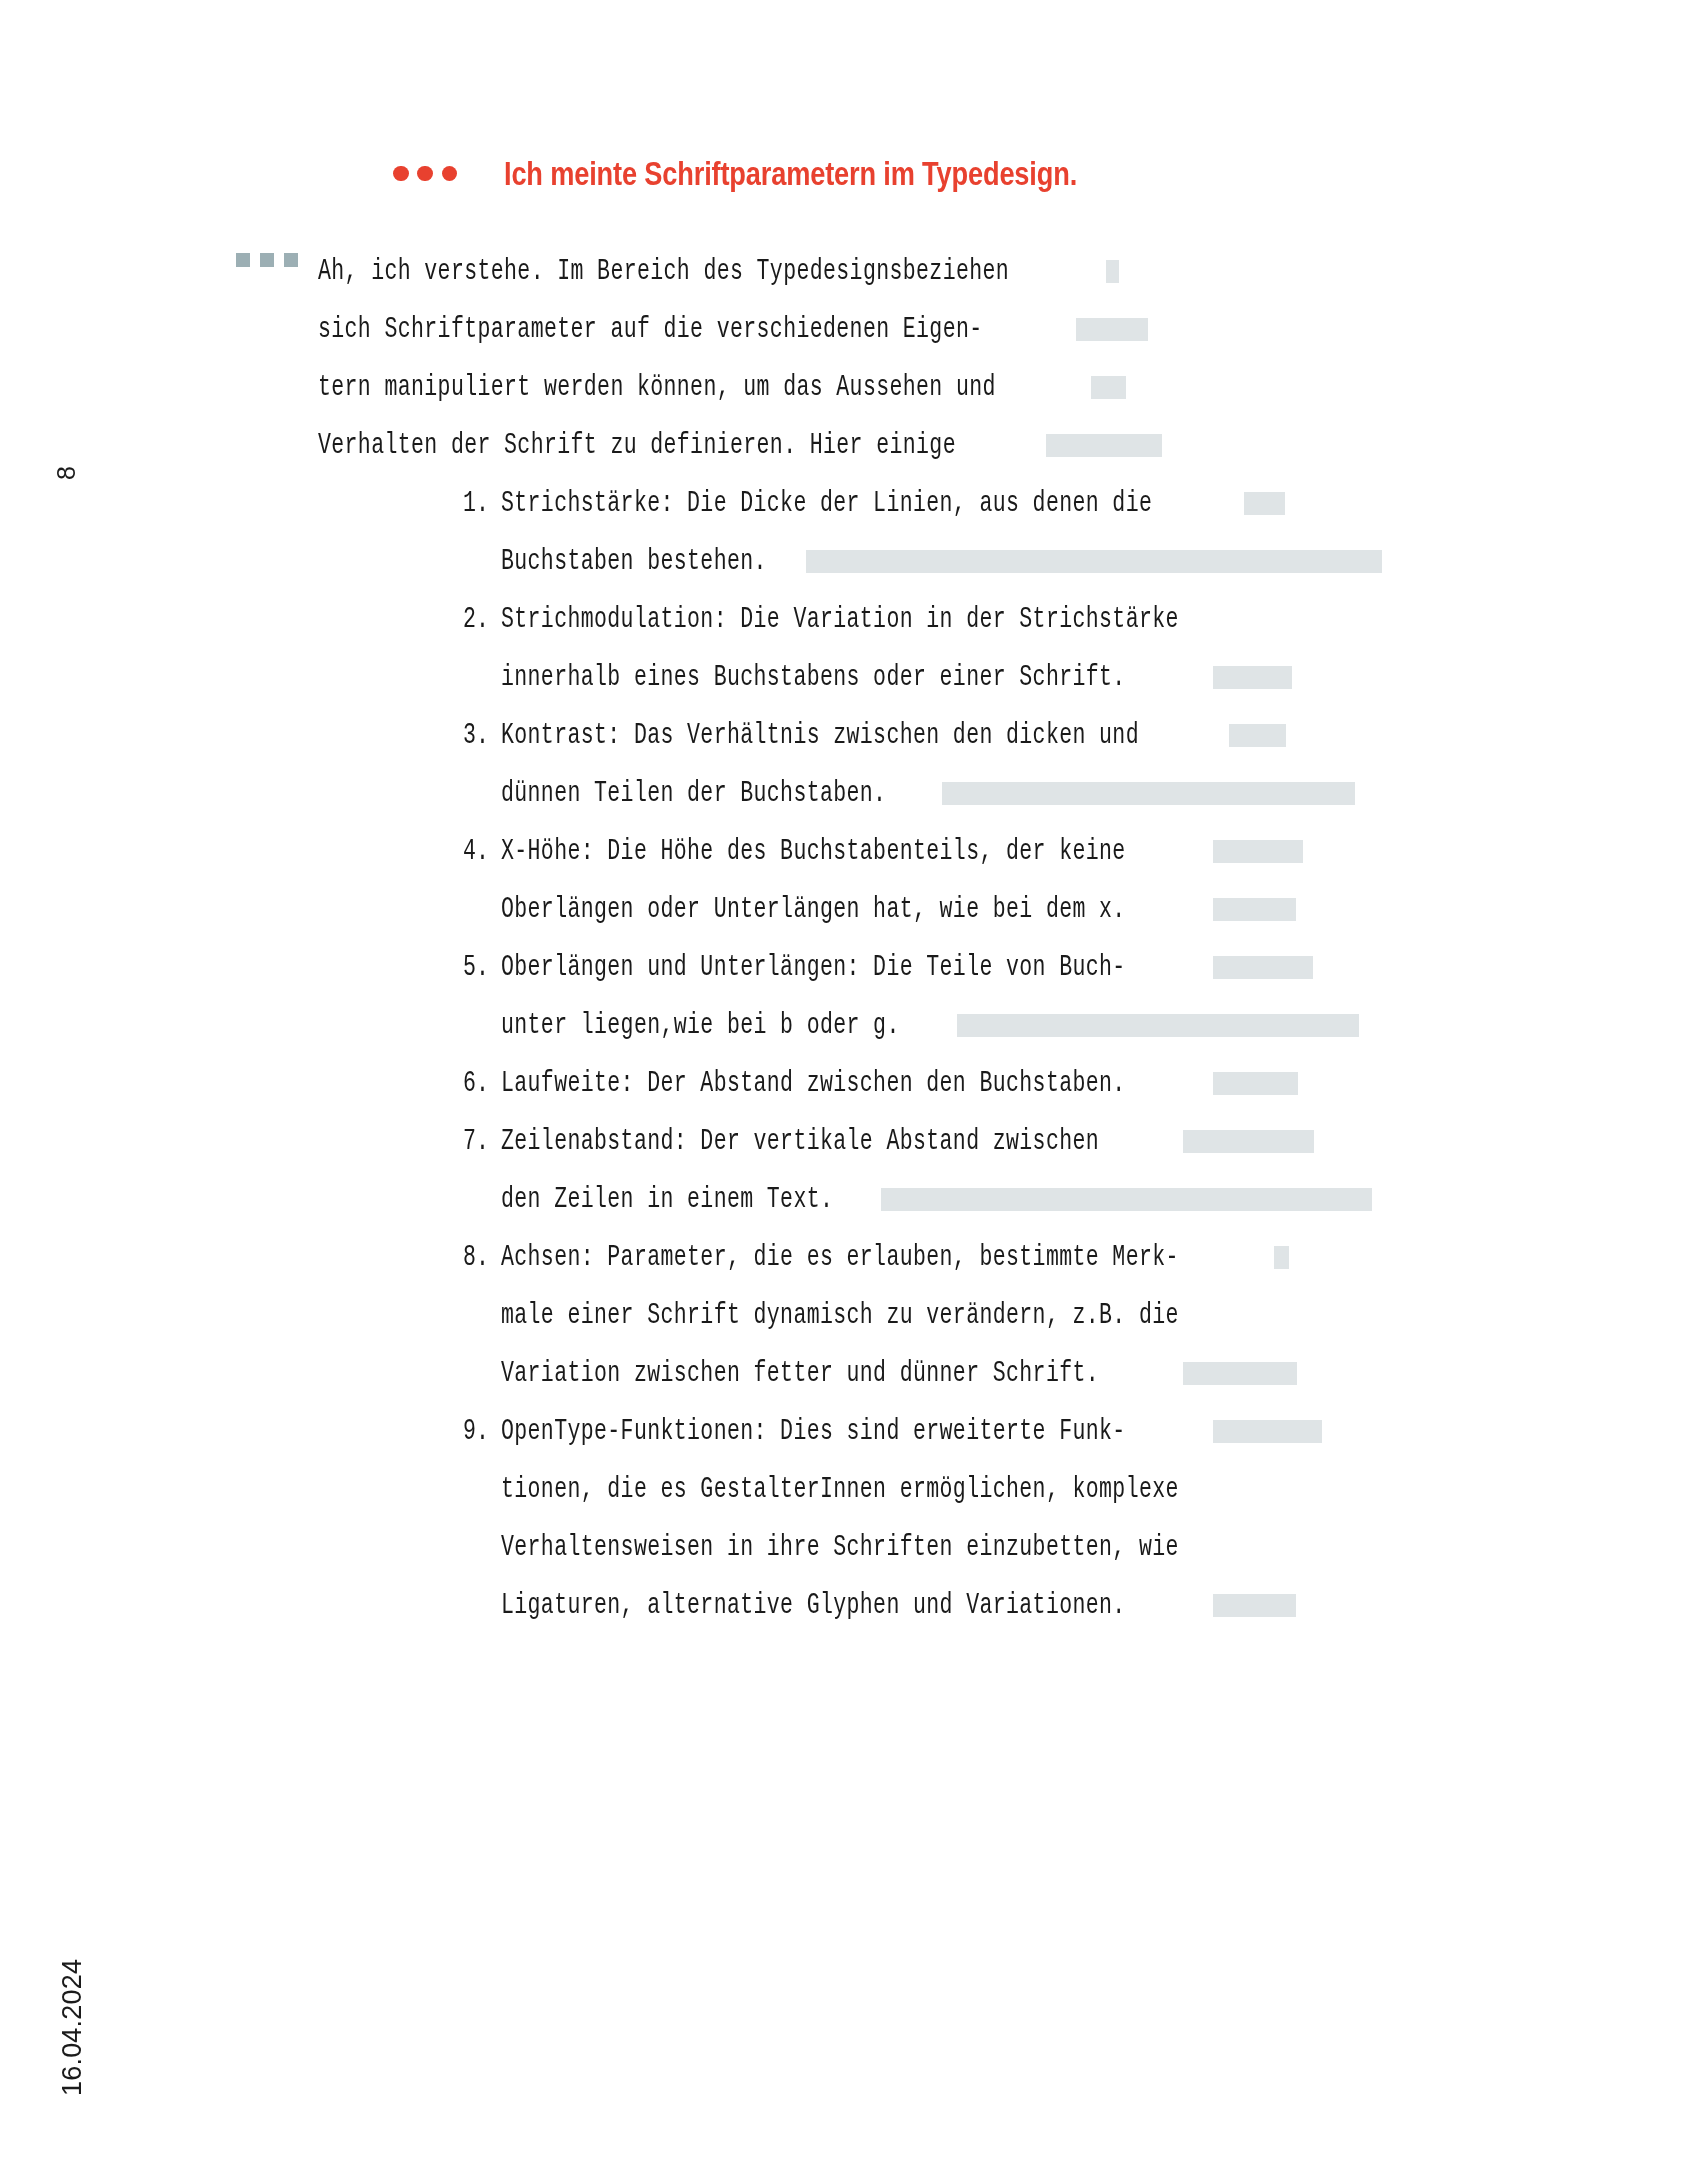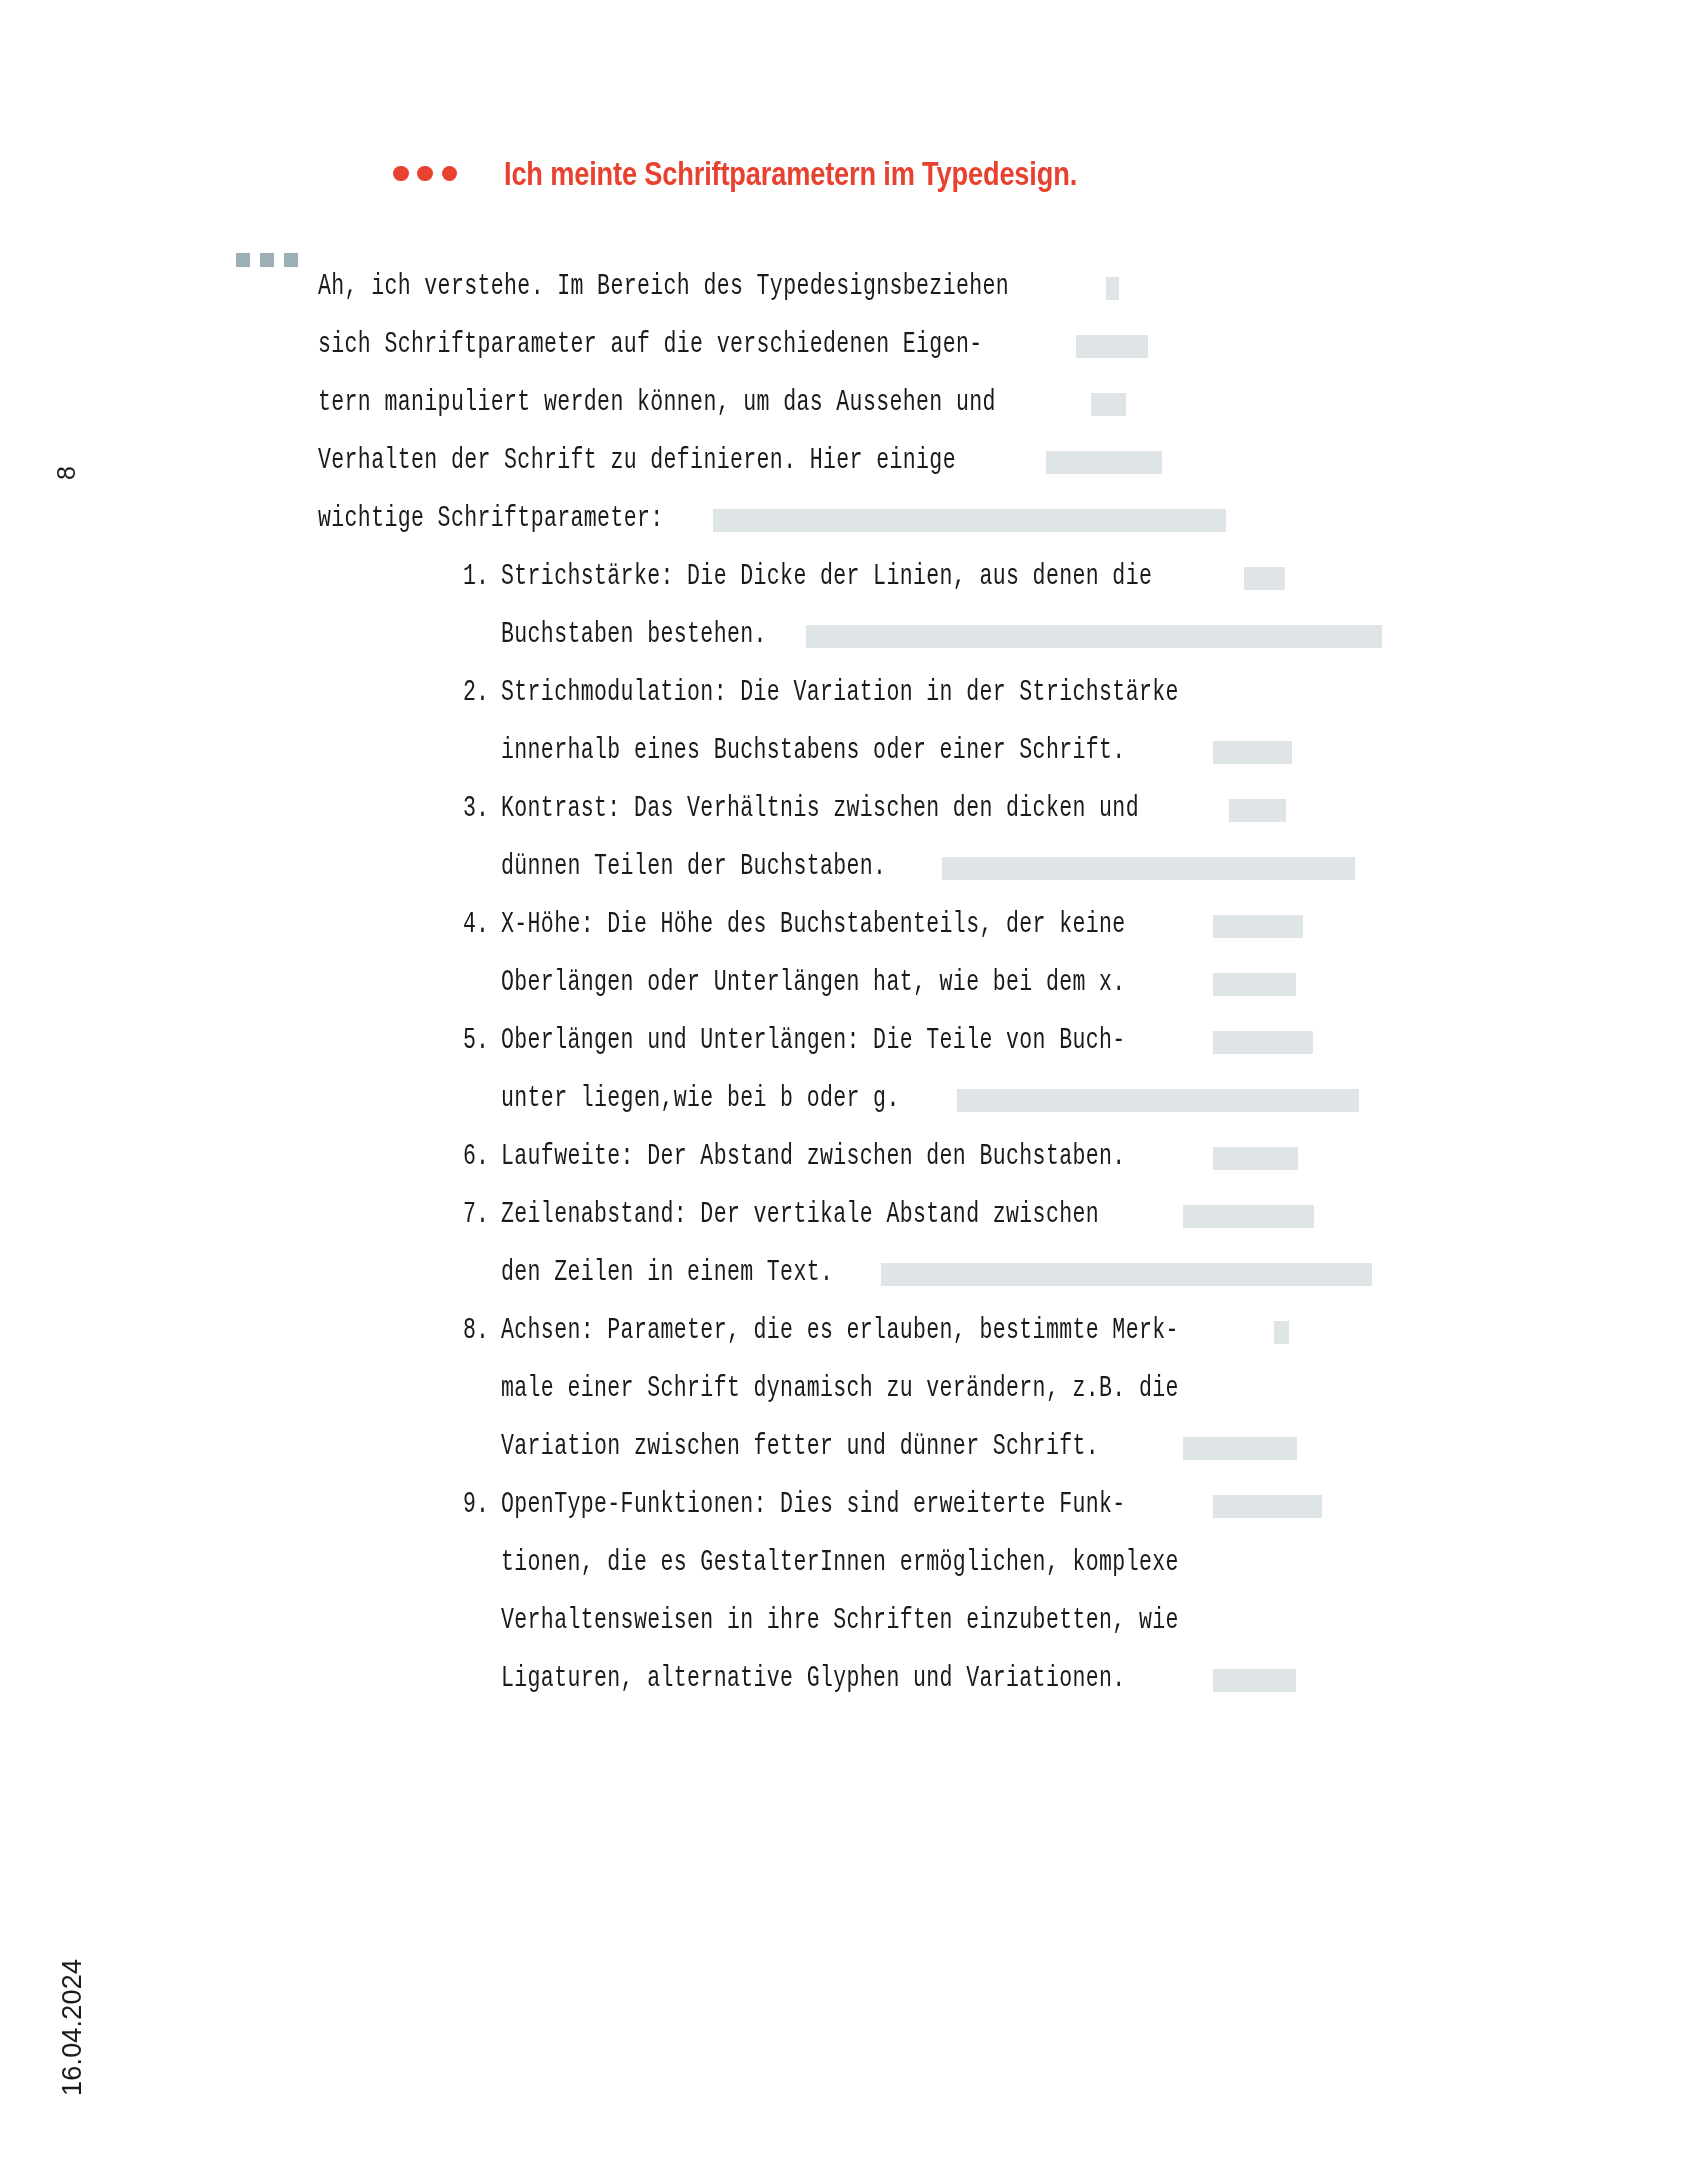--- a/index.html
+++ b/index.html
@@ -102,21 +102,21 @@
     height: 14px;
     background: #9CAFB4;
     display: block;
   }
 
   .para {
     margin-left: 100px;
   }
   .tline {
     display: flex;
-    align-items: flex-end;
+    align-items: center;
     height: 58px;
     white-space: nowrap;
   }
   .tline .txt {
     font-family: "Liberation Mono", "DejaVu Sans Mono", monospace;
     font-size: 24.5px;
     color: #1a1a1a;
     letter-spacing: 0.4px;
     transform: scaleX(0.88) scaleY(1.22);
     transform-origin: left center;
@@ -187,24 +187,20 @@
           <span class="filler" style="background: rgb(223, 228, 230); width: 72px; margin-left: 2.6px;"></span>
         </div>
         <div class="tline">
           <span class="txt">tern manipuliert werden können, um das Aussehen und</span>
           <span class="filler" style="background: rgb(223, 228, 230); width: 35px; margin-left: 2.6px;"></span>
         </div>
         <div class="tline">
           <span class="txt">Verhalten der Schrift zu definieren. Hier einige</span>
           <span class="filler" style="background: rgb(223, 228, 230); width: 116px; margin-left: 2.6px;"></span>
         </div>
-        <div class="tline">
-          <span class="txt">wichtige Schriftparameter:</span>
-          <span class="filler" style="background: rgb(223, 228, 230); width: 513px; margin-left: 2.6px;"></span>
-        </div>
       </div>
     <div class="list">
         <div class="li">
           <div class="tline">
             <span class="num">1.</span>
             <span class="txt">Strichstärke: Die Dicke der Linien, aus denen die</span>
             <span class="filler" style="background: rgb(223, 228, 230); width: 41px; margin-left: 2.6px;"></span>
           </div>
           <div class="tline cont">
             <span class="num">1.</span>

